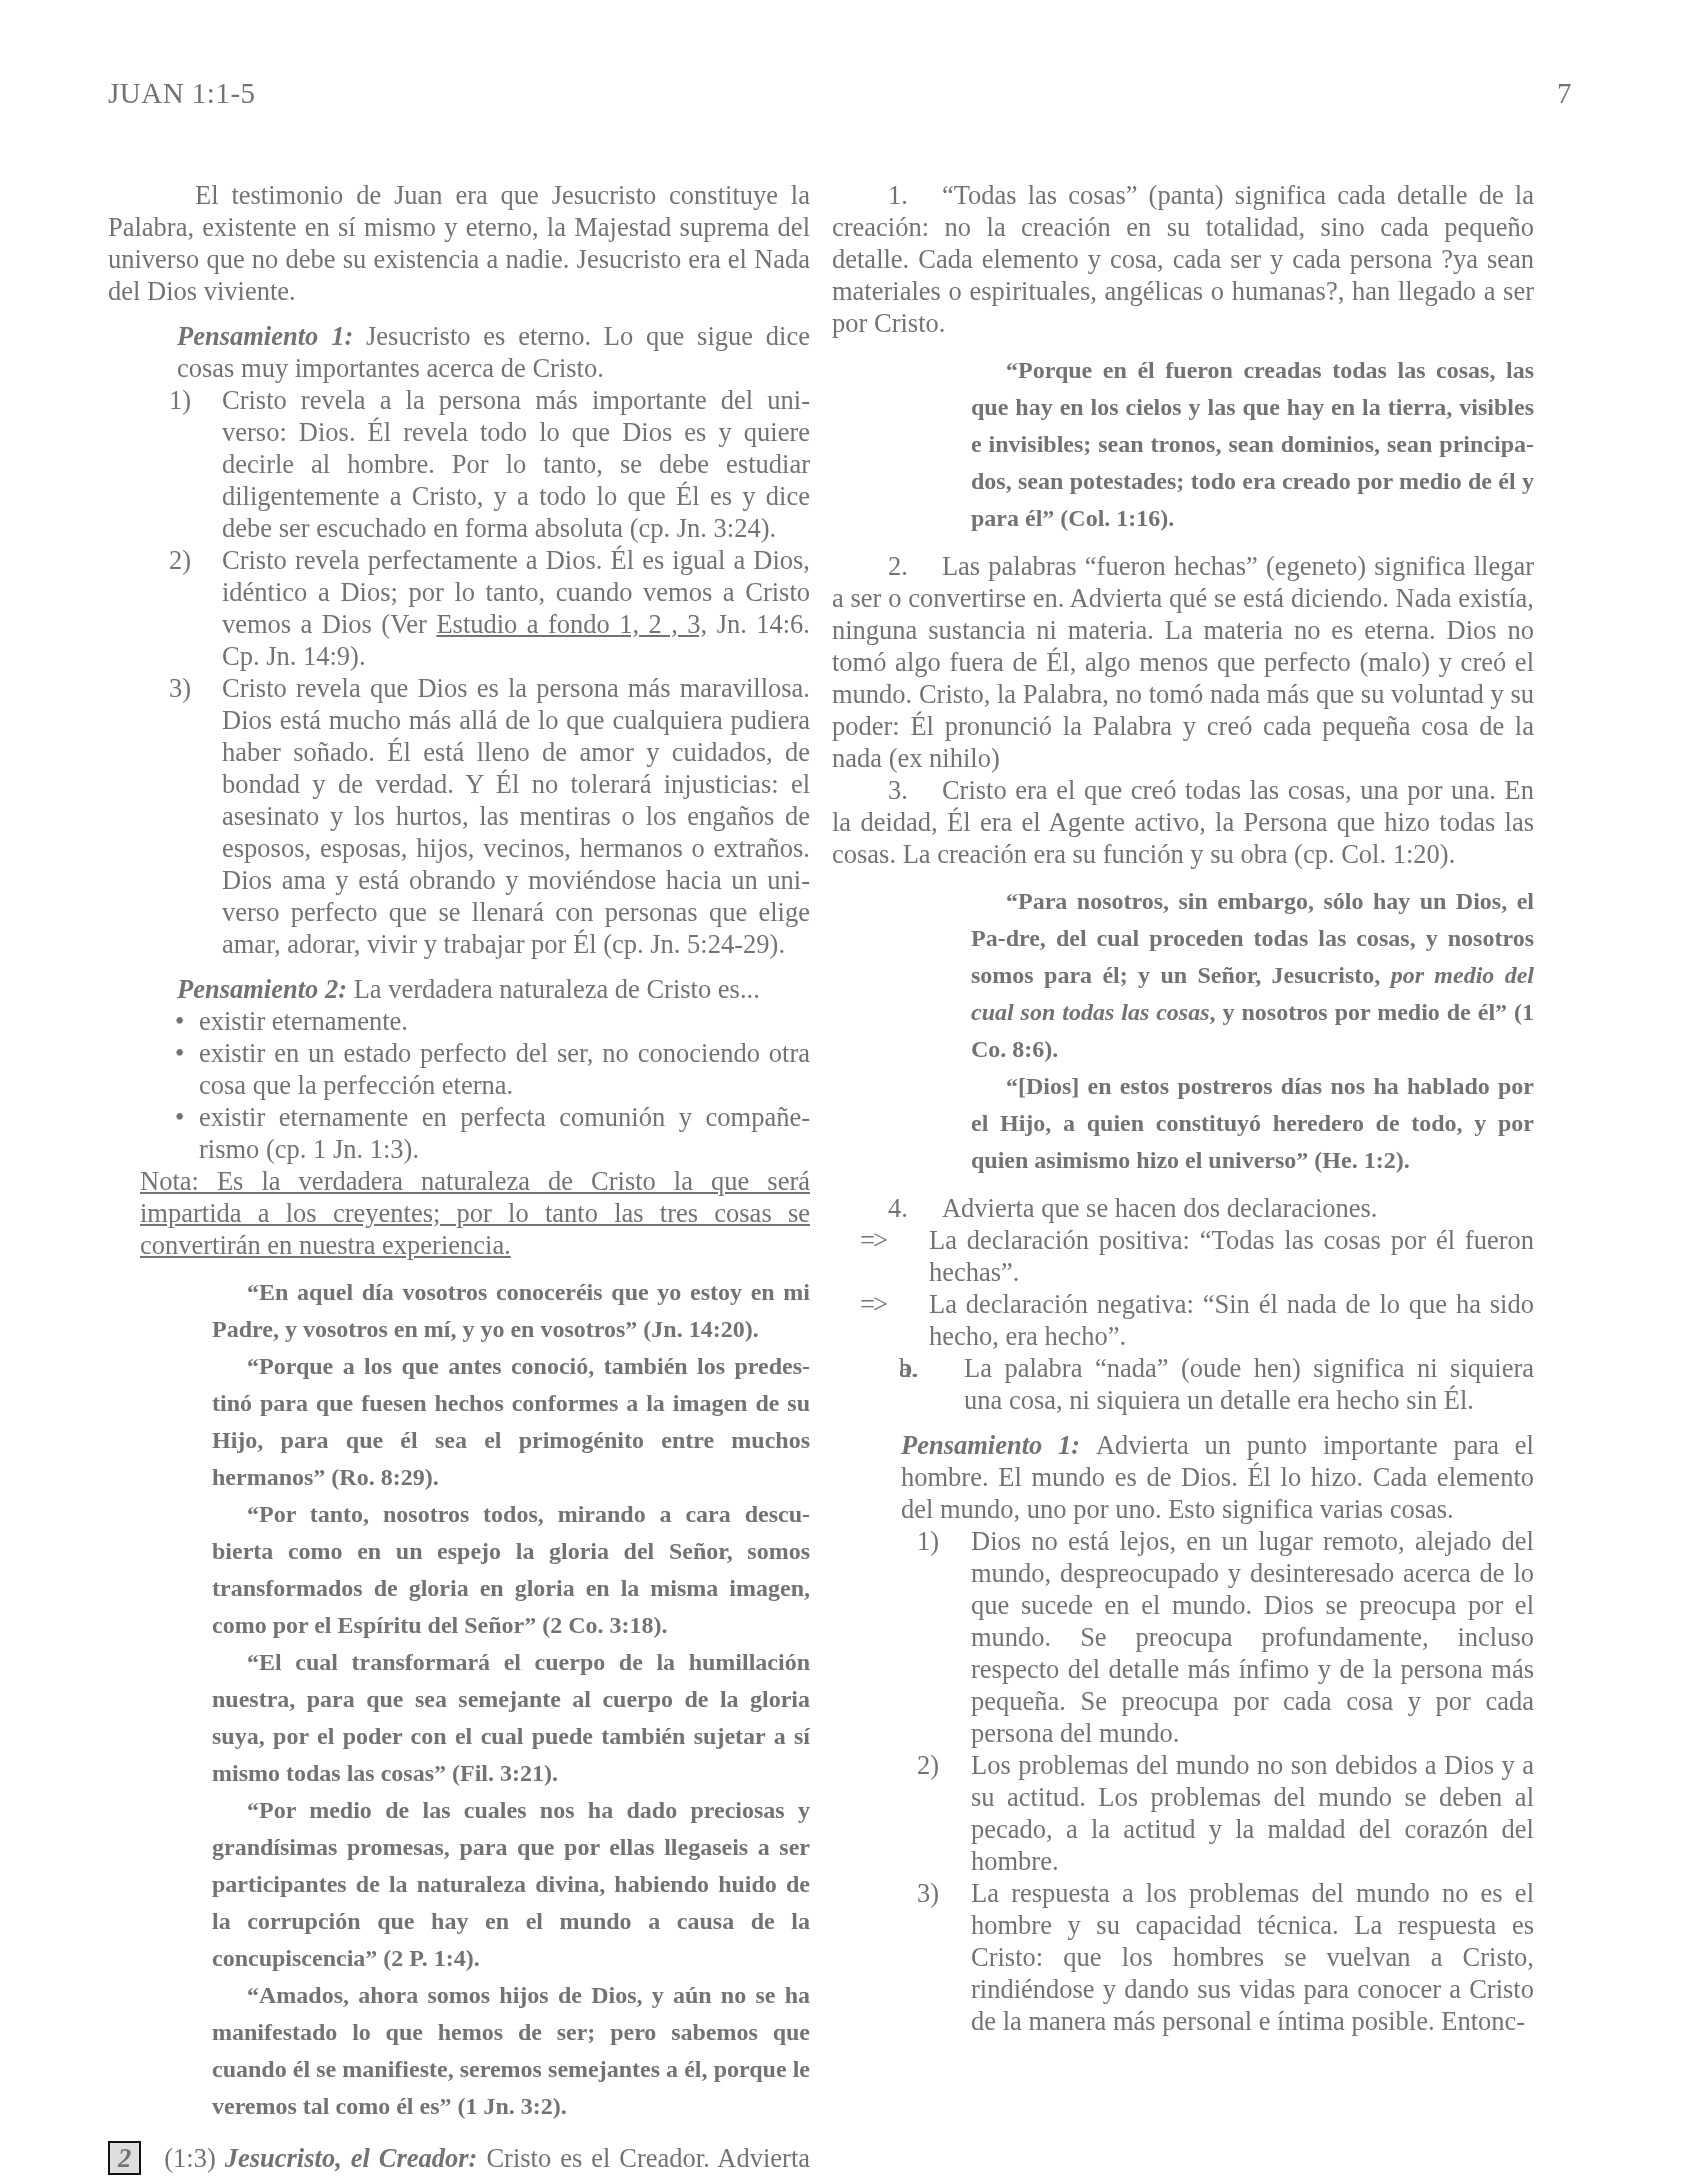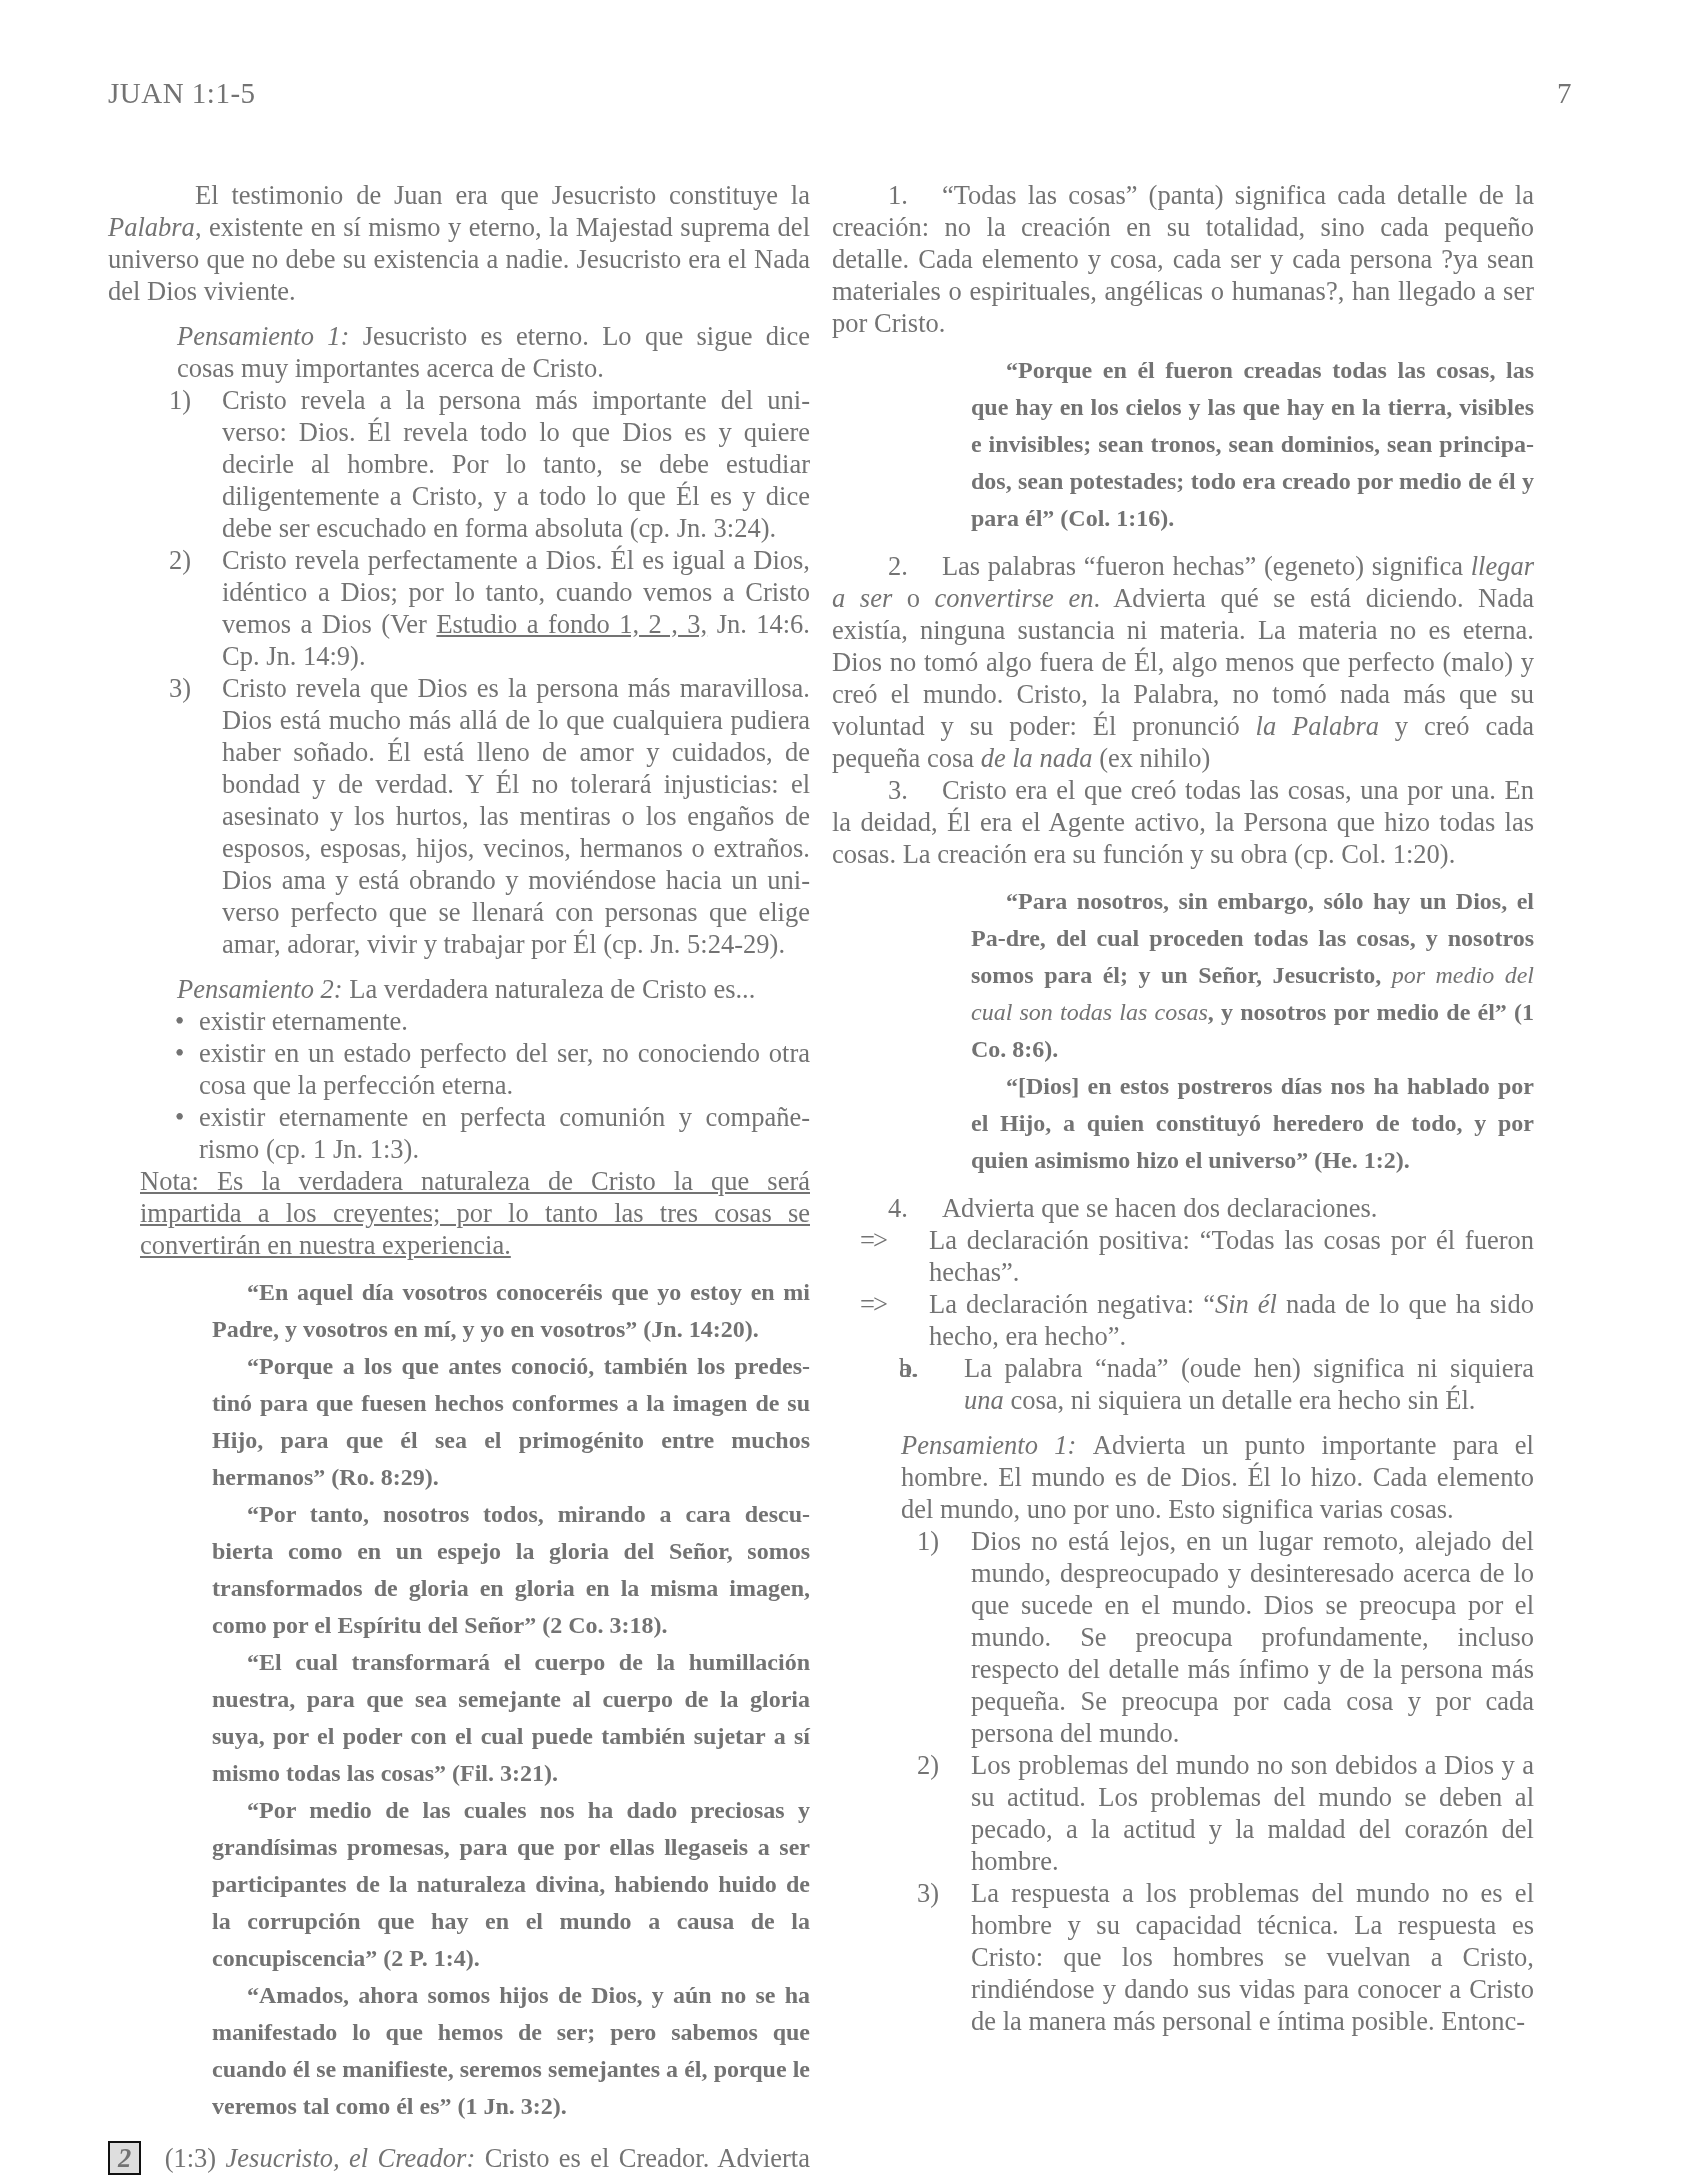--- a/index.html
+++ b/index.html
@@ -25,23 +25,23 @@
   .col{width:702px;box-sizing:border-box;}
   .blk{
     margin:0;
     position:relative;
     text-align:justify;
     font-size:26.5px;
     line-height:32px;
   }
   
   .r-n{}
-  .r-i{font-style:italic;}
+  .r-i{}
   .r-b{font-weight:bold;}
-  .r-bi{font-weight:normal;font-style:italic;}
+  .r-bi{font-weight:bold;font-style:italic;}
   .r-u{text-decoration:underline;}
   
   .blk-para{text-indent:87px;}
   .blk-thought{margin-left:69px;margin-top:13px;}
   .blk-numl{padding-left:114px;}
   .blk-numl .m{position:absolute;left:61px;}
   .blk-bullet{padding-left:91px;}
   .blk-bullet .m{position:absolute;left:67px;}
   .blk-note{margin-left:32px;text-decoration:underline;}
   .blk-rpara{text-indent:56px;}

